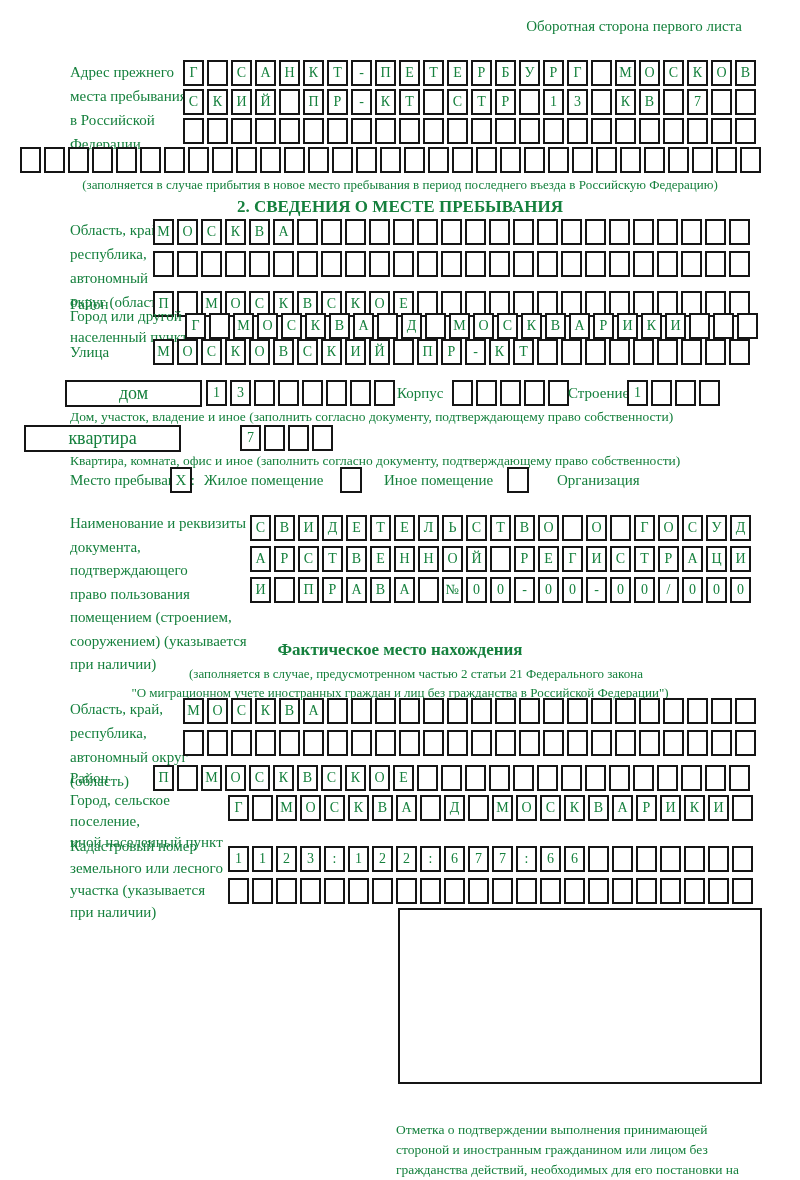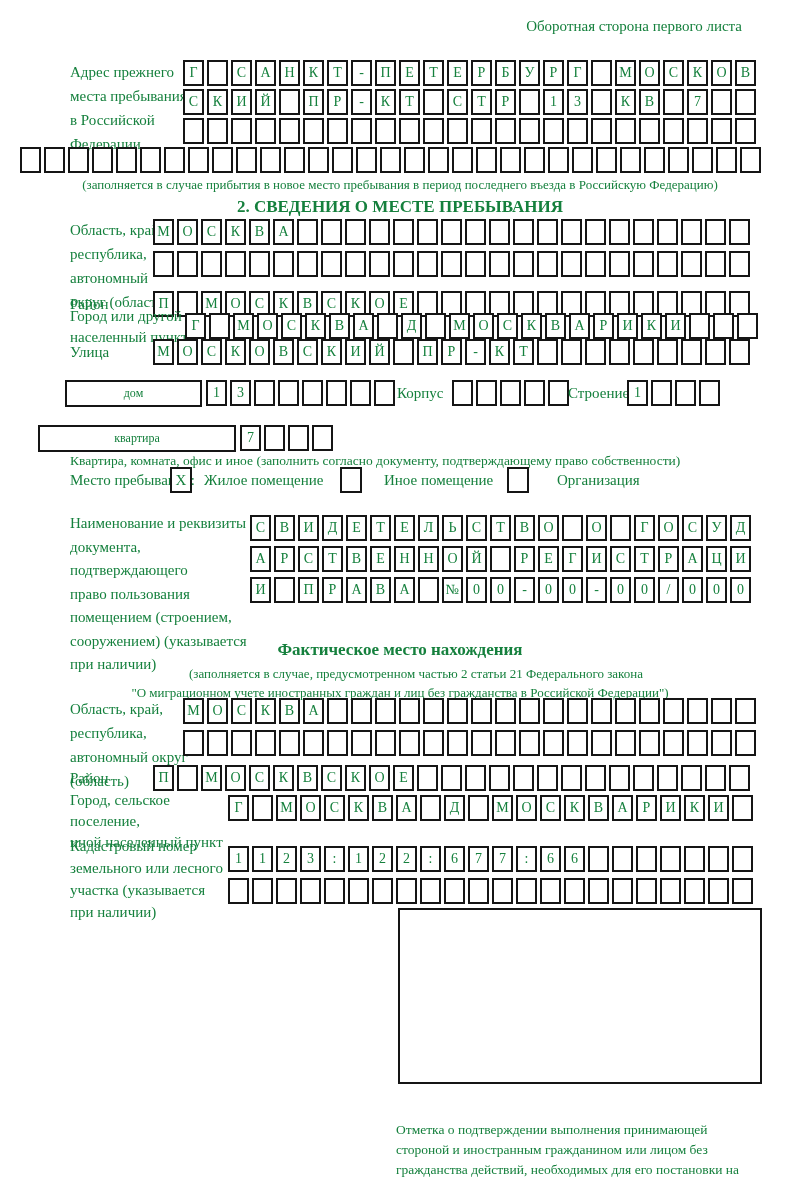--- a/index.html
+++ b/index.html
@@ -11,21 +11,21 @@
   .lbl{font-size:15px;line-height:24px;white-space:pre-line;}
   .lbl-tight{font-size:15px;line-height:21px;white-space:pre-line;}
   .boxrow{position:absolute;display:flex;gap:3px;}
   .cbox{
     width:21px;height:26px;border:2px solid #151515;box-sizing:border-box;
     display:flex;align-items:center;justify-content:center;
     font-size:14px;line-height:1;flex:none;background:#fff;
   }
   .wbox{
     position:absolute;border:2px solid #151515;box-sizing:border-box;height:27px;
-    display:flex;align-items:center;justify-content:center;font-size:12px;background:#fff;
+    display:flex;align-items:center;justify-content:center;font-size:18px;background:#fff;
   }
   .ckbox{
     position:absolute;width:22px;height:26px;border:2px solid #151515;box-sizing:border-box;
     display:flex;align-items:center;justify-content:center;font-size:15px;background:#fff;
   }
   .note{font-size:13px;line-height:17px;}
   .note-md{font-size:13.5px;line-height:18px;}
   .center{text-align:center;width:100%;}
   .title{font-weight:bold;font-size:17px;}
   .inline-lbl{font-size:15px;line-height:26px;white-space:nowrap;text-align:center;}
@@ -322,22 +322,23 @@
       <span class="cbox"></span>
       <span class="cbox"></span>
     </div>
   <div class="abs inline-lbl" style="left:560px;top:380px;margin-left:8px;">Строение</div>
   <div class="boxrow" style="left:627px;top:380px;">
       <span class="cbox">1</span>
       <span class="cbox"></span>
       <span class="cbox"></span>
       <span class="cbox"></span>
     </div>
-
-  <div class="wbox" style="left:38px;top:425px;width:198px;">квартира</div>
+  <div class="abs note-md" style="left:70px;top:408px;">Дом, участок, владение и иное (заполнить согласно документу, подтверждающему право собственности)</div>
+
+  <div class="wbox" style="left:24px;top:425px;width:157px;">квартира</div>
   <div class="boxrow" style="left:240px;top:425px;">
       <span class="cbox">7</span>
       <span class="cbox"></span>
       <span class="cbox"></span>
       <span class="cbox"></span>
     </div>
   <div class="abs note-md" style="left:70px;top:452px;">Квартира, комната, офис и иное (заполнить согласно документу, подтверждающему право собственности)</div>
 
   <div class="abs inline-lbl" style="left:70px;top:467px;">Место пребывания:</div>
   <div class="ckbox" style="left:170px;top:467px;">X</div>

